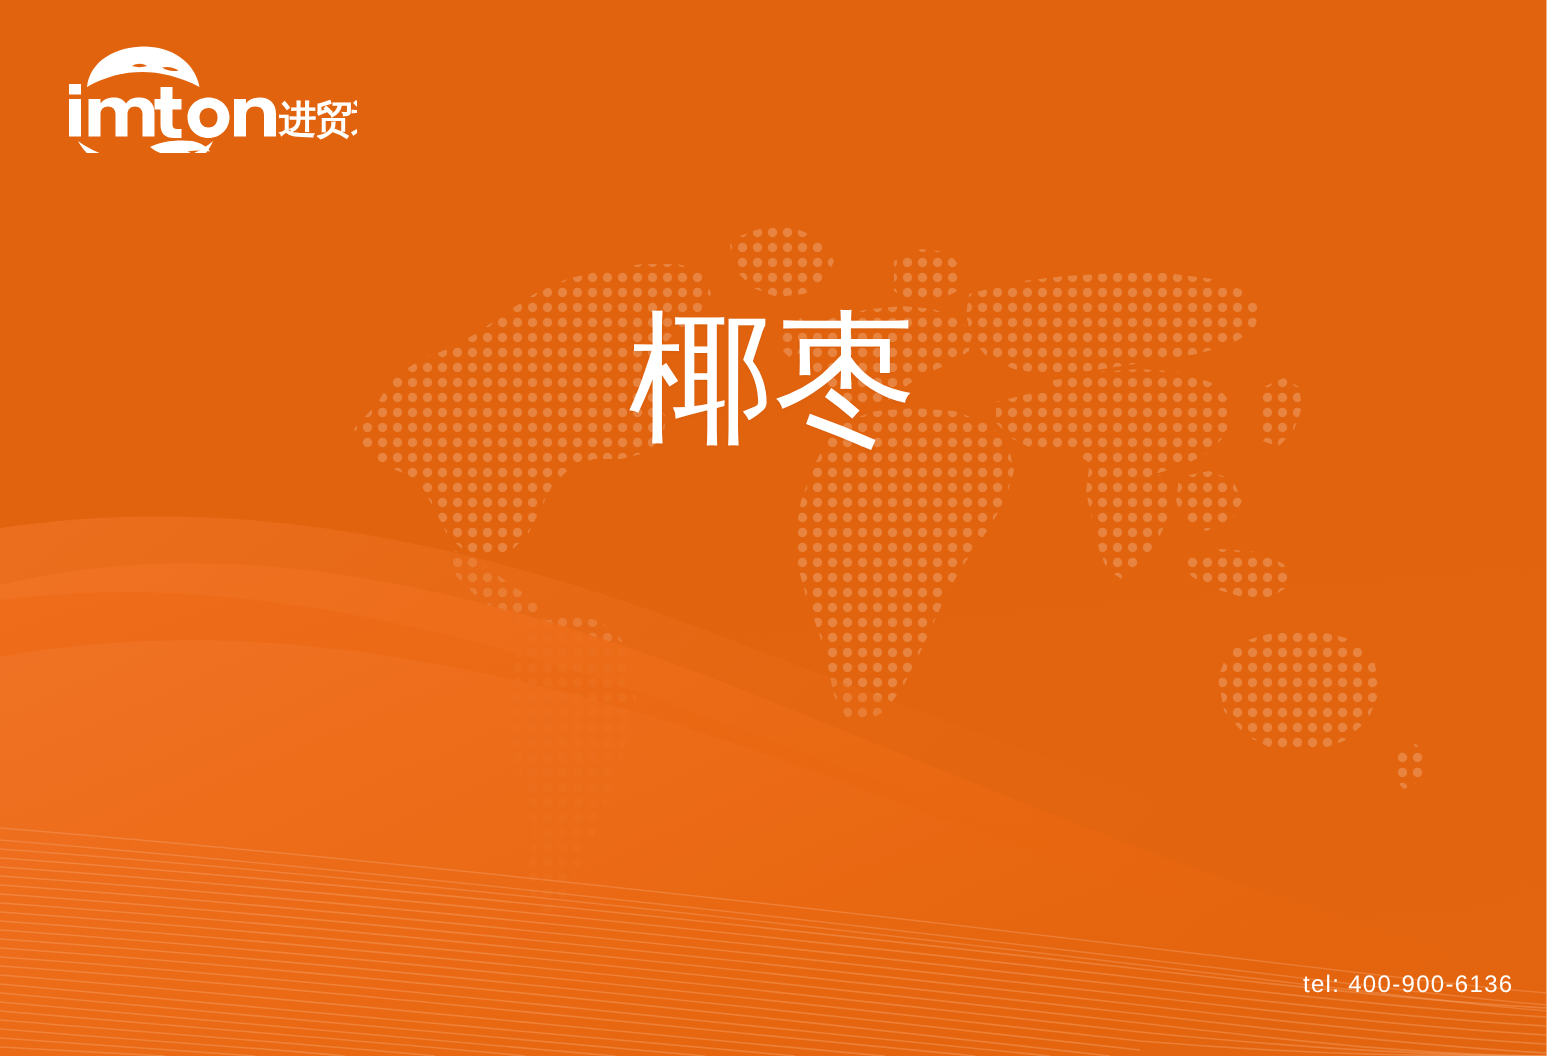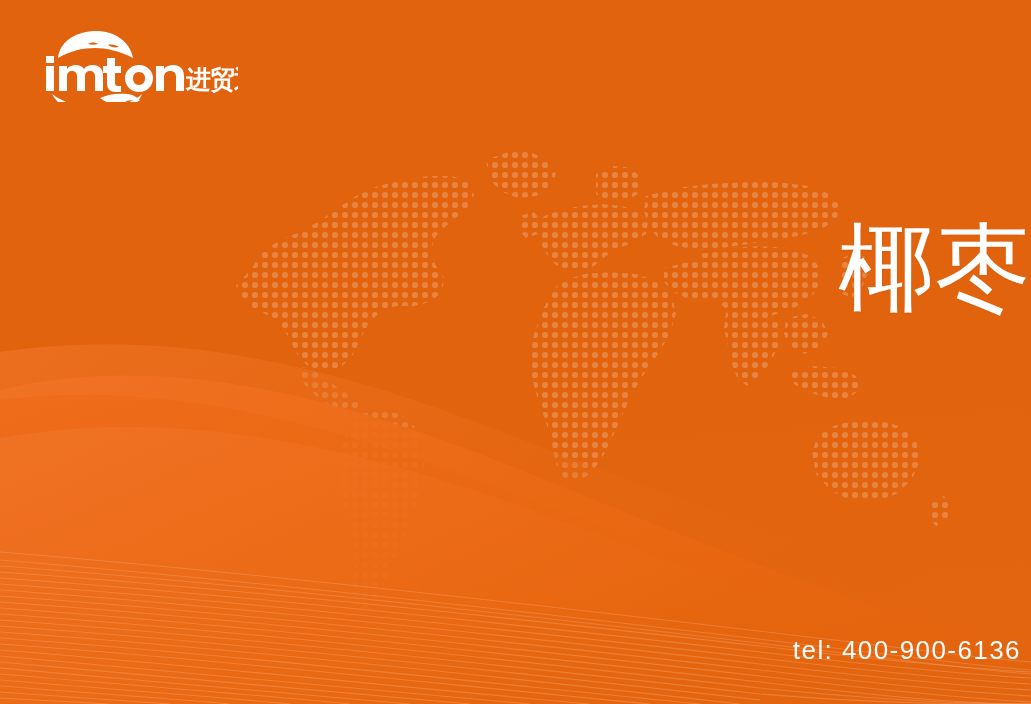--- a/index.html
+++ b/index.html
@@ -38,39 +38,40 @@
     display: flex;
     align-items: center;
   }
   #logo-mark { position: absolute; left: 0; top: 0; }
 
   
   #headline {
     position: absolute;
     left: 0;
     right: 0;
-    top: 220px;
-    text-align: right;
+    top: 212px;
+    text-align: center;
     color: #ffffff;
     line-height: 1.0;
     font-weight: 400;
     letter-spacing: 0.02em;
     text-shadow: 0 1px 2px rgba(120,45,0,0.10);
+    font-family: Liberation Mono, monospace;
   }
   .headline-line { display: block; white-space: nowrap; }
   #headline-line-1 { font-size: 96px; margin-bottom: 24px; }
   #headline-line-2 { font-size: 104px; }
 
   
   #phone {
     position: absolute;
-    right: 10px;
+    right: 22px;
     bottom: 38px;
     color: #ffffff;
-    font-size: 26px;
+    font-size: 16px;
     letter-spacing: 0.055em;
     white-space: nowrap;
   }
 </style>
 </head>
 <body>
 
 <div id="banner">
 
   <div class="layer" id="bg-base"></div>

